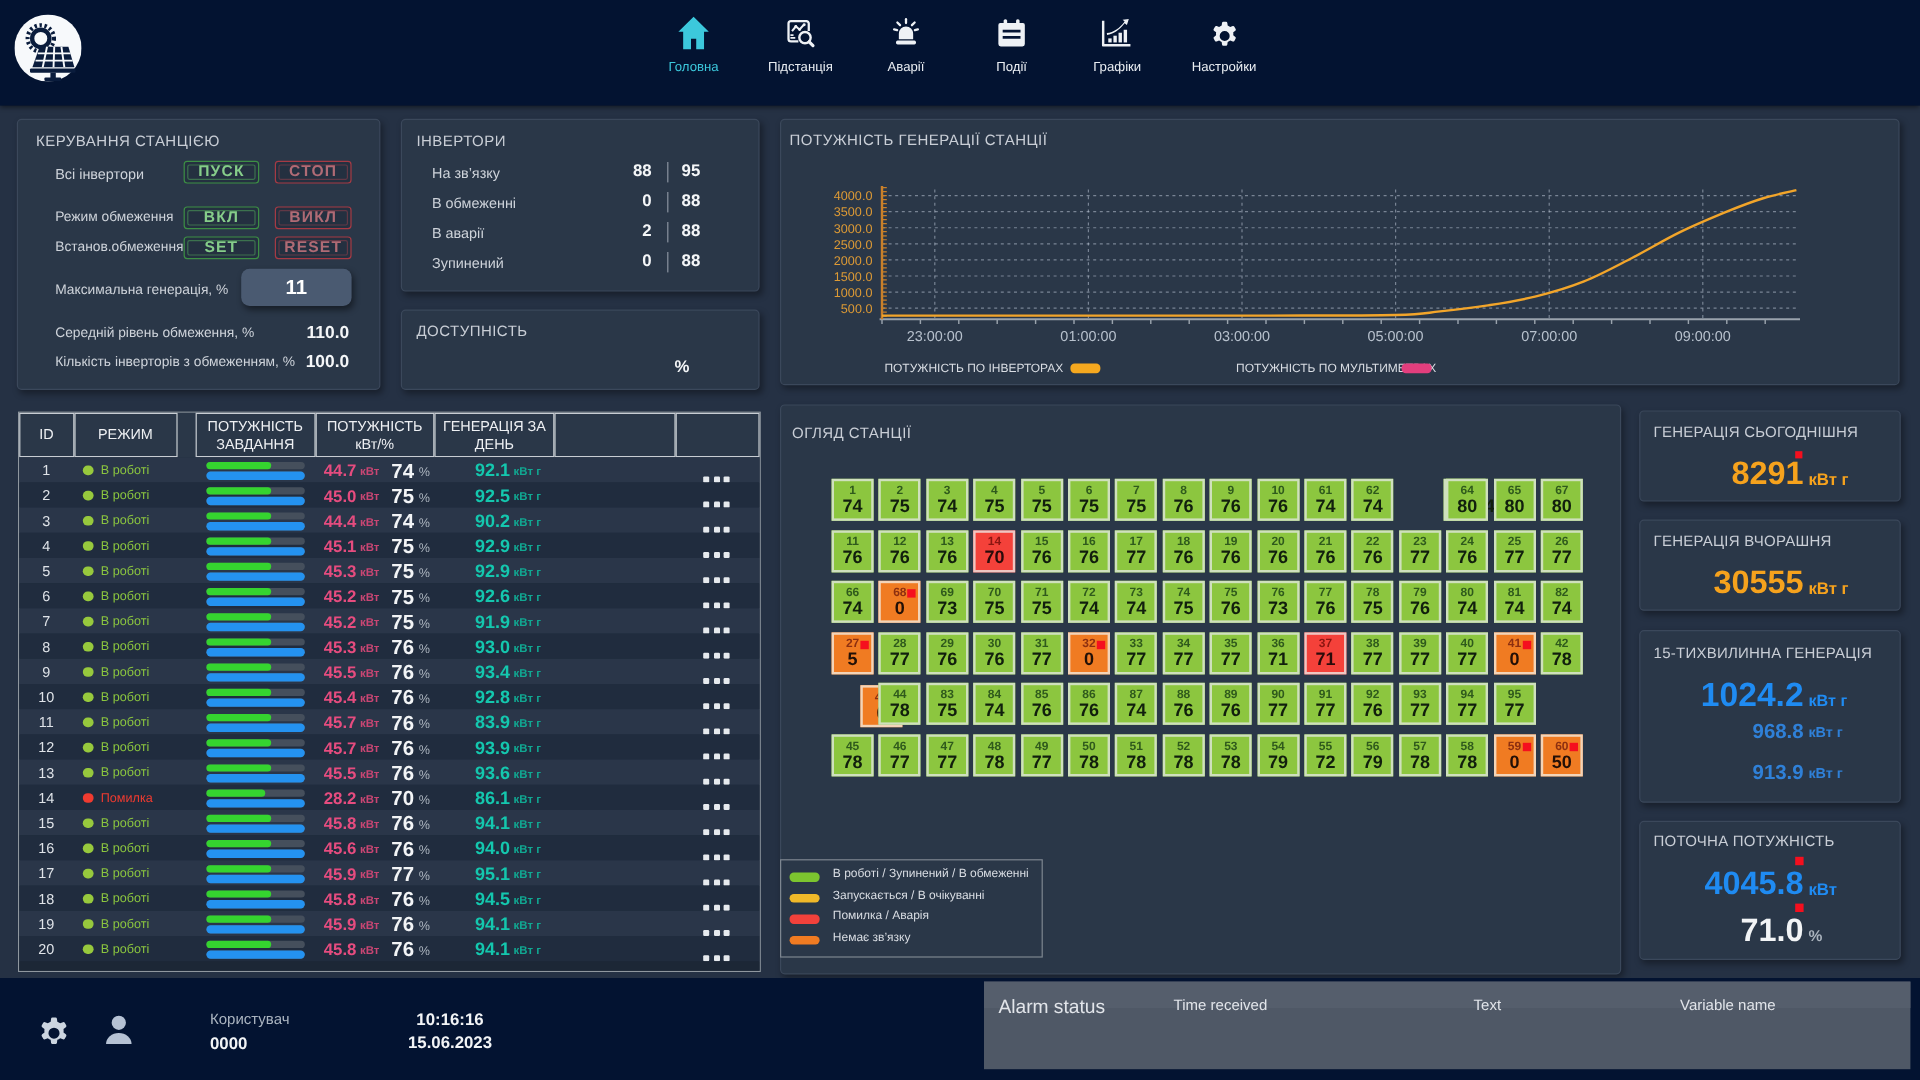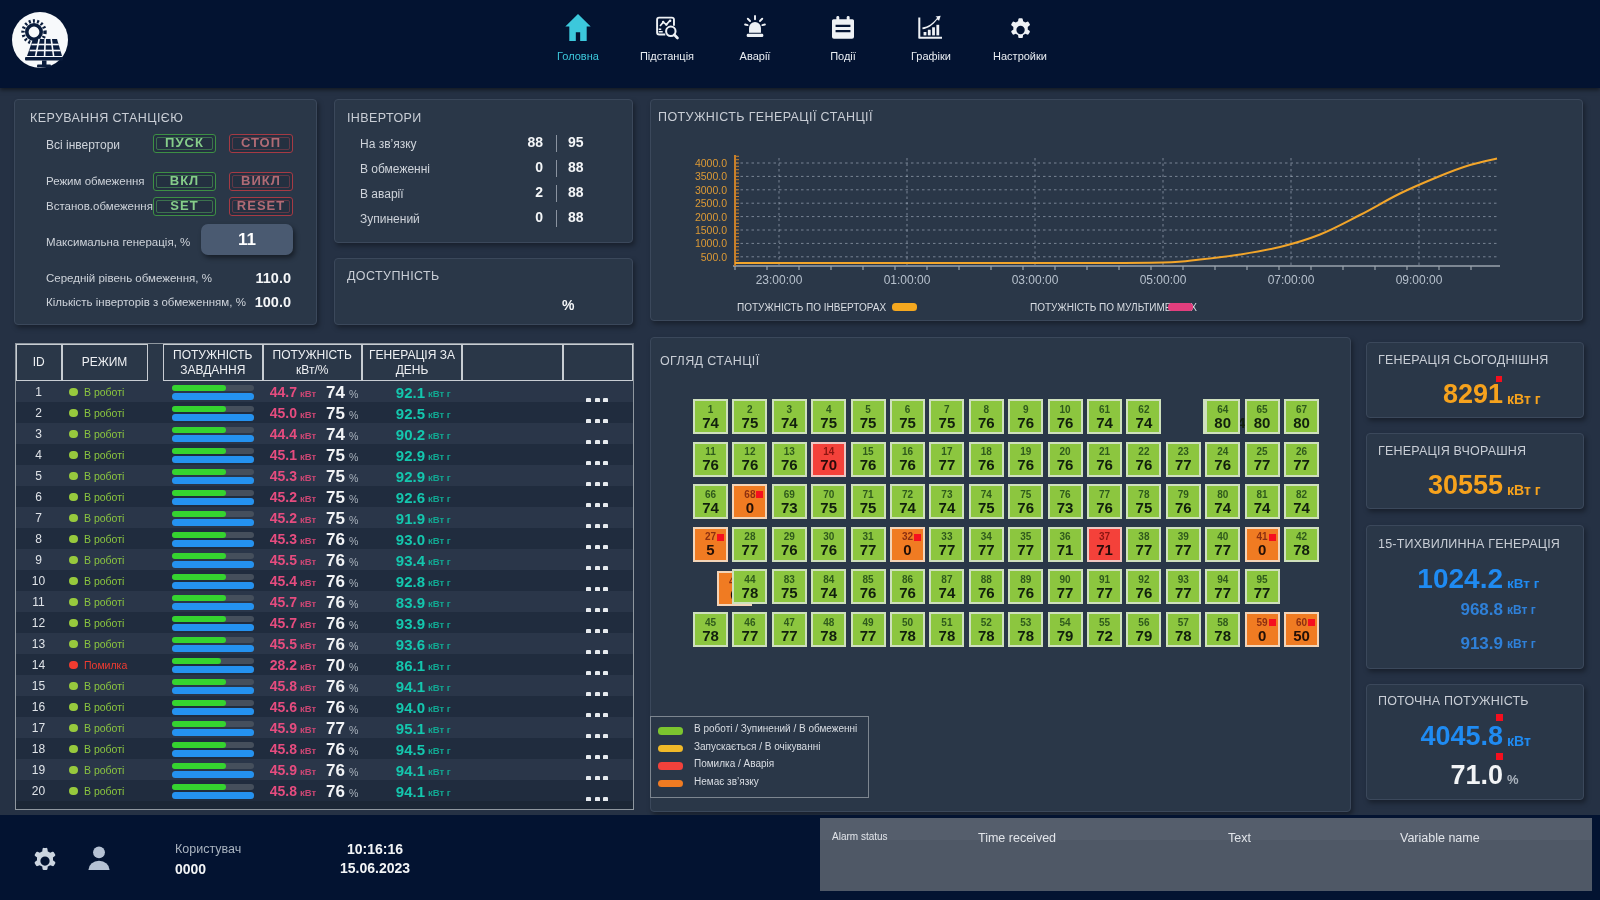--- a/index.html
+++ b/index.html
@@ -1069,15 +1069,15 @@
 <svg class="abs" style="left:82px;top:841px;" width="34" height="34" viewBox="0 0 24 24" fill="#b6c2d4">
 <circle cx="12" cy="8" r="4.2"></circle>
 <path d="M4.5 20.5 a7.5 6.5 0 0 1 15 0 Z"></path>
 </svg>
 <div class="abs" style="left:175px;top:842px;color:#aab4c0;font-size:12.5px;">Користувач</div>
 <div class="abs" style="left:175px;top:861px;color:#f2f4f6;font-size:14px;font-weight:bold;">0000</div>
 <div class="abs" style="left:300px;top:841px;width:150px;text-align:center;color:#f2f4f6;font-size:14px;font-weight:bold;">10:16:16</div>
 <div class="abs" style="left:300px;top:860px;width:150px;text-align:center;color:#f2f4f6;font-size:14px;font-weight:bold;">15.06.2023</div>
 <div class="abs" style="left:820px;top:818px;width:772px;height:73px;background:#4f5866;"></div>
 <div class="abs" style="left:820px;top:818px;width:772px;height:22px;background:#555e6c;"></div>
-<div class="abs" style="left:832px;top:831px;color:#e2e5ea;font-size:10px;">Alarm status</div>
+<div class="abs" style="left:832px;top:831px;color:#e2e5ea;font-size:16px;">Alarm status</div>
 <div class="abs" style="left:978px;top:831px;color:#e2e5ea;font-size:12.5px;">Time received</div>
 <div class="abs" style="left:1228px;top:831px;color:#e2e5ea;font-size:12.5px;">Text</div>
 <div class="abs" style="left:1400px;top:831px;color:#e2e5ea;font-size:12.5px;">Variable name</div>
 </body></html>

